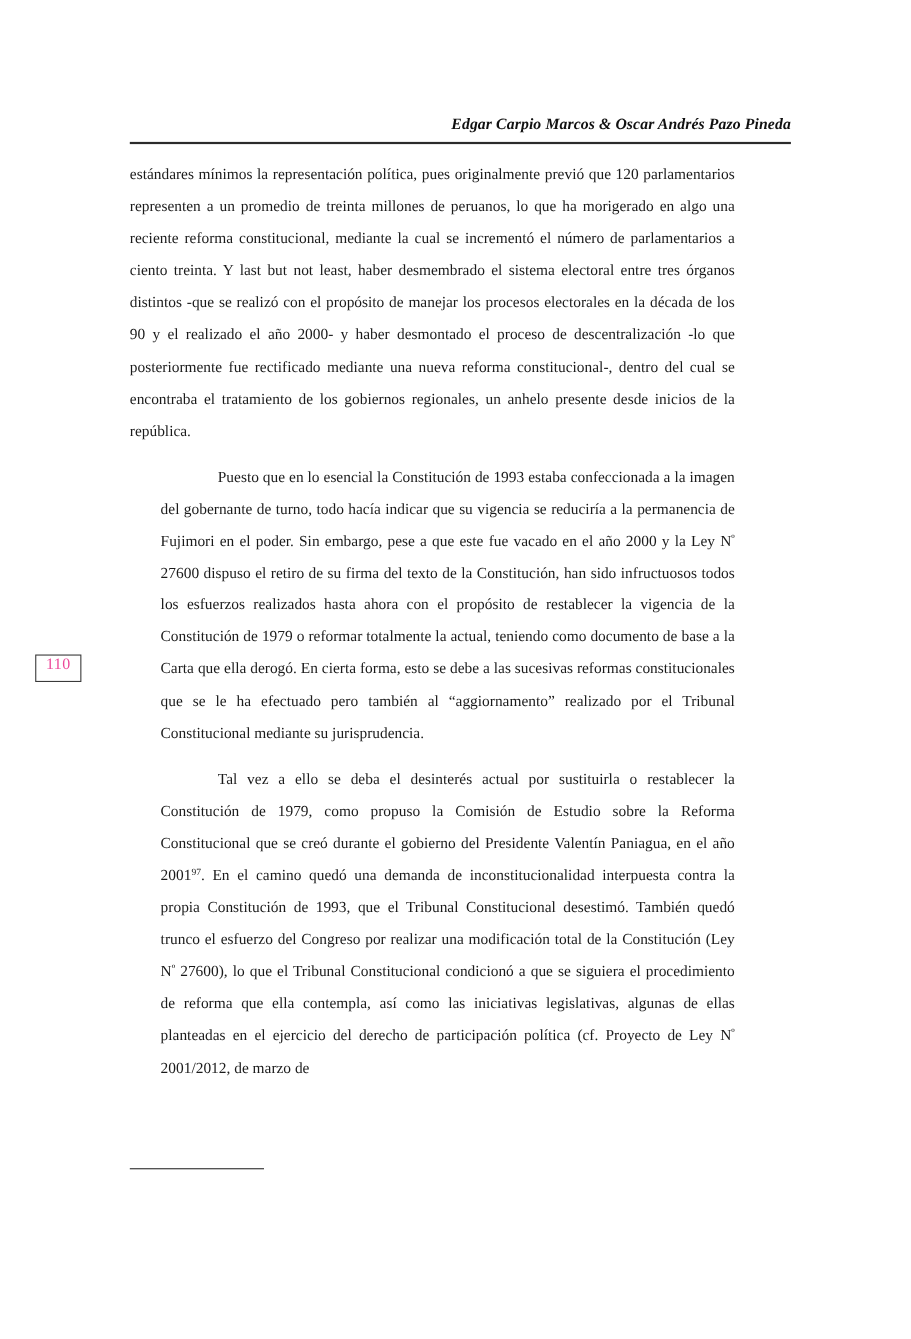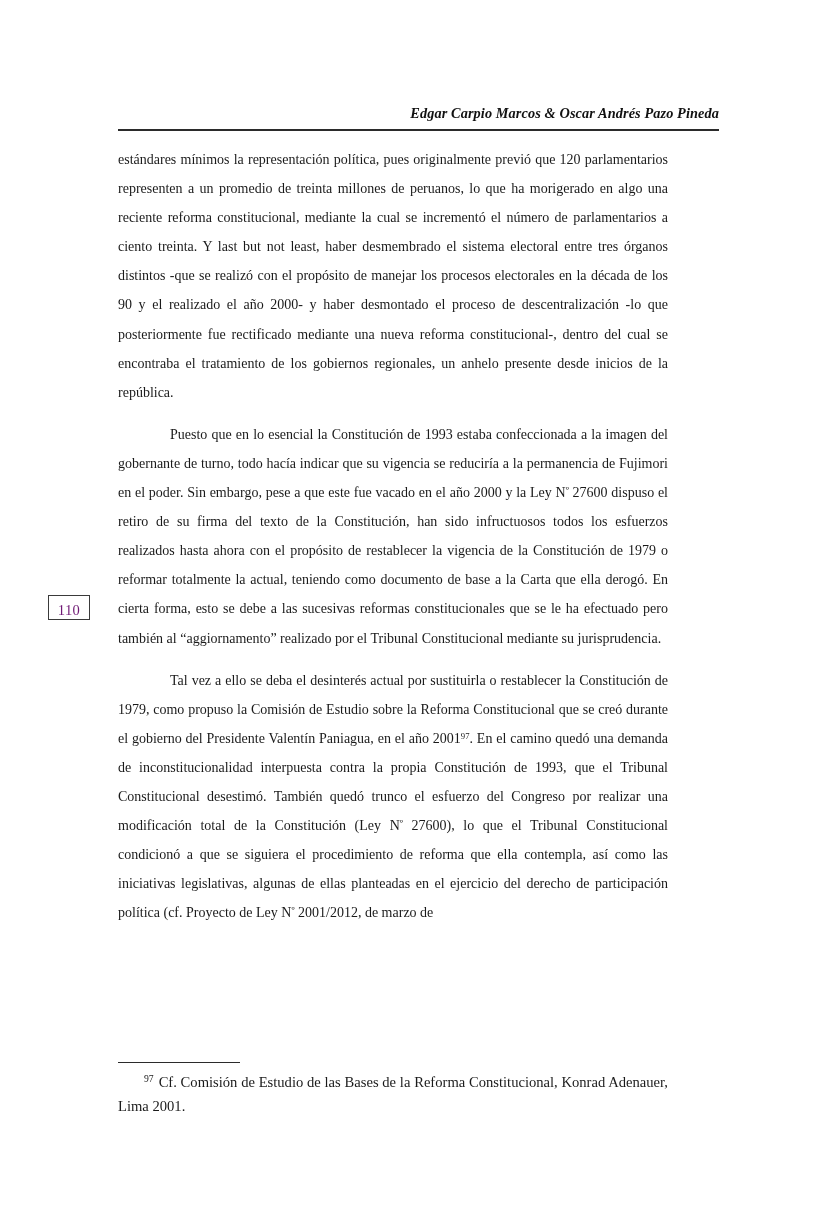--- a/index.html
+++ b/index.html
@@ -38,30 +38,30 @@
     left: 118px;
     top: 129px;
     width: 601px;
     height: 1.6px;
     background: #2b2b2b;
   }
 
   
   .folio-box {
     position: absolute;
-    left: 48px;
+    left: 32px;
     top: 595px;
     width: 40px;
     height: 23px;
     border: 1.3px solid #3a3a3a;
     display: flex;
-    align-items: flex-end;
+    align-items: flex-start;
     justify-content: center;
     font-size: 14.5px;
-    color: #701a75;
+    color: #ec4899;
     letter-spacing: 0.4px;
   }
 
   
   .textblock {
     position: absolute;
     left: 118px;
     top: 145px;
     width: 550px;
   }
@@ -69,20 +69,21 @@
     margin: 0;
     font-size: 14px;
     line-height: 29.1px;
     text-align: justify;
     text-justify: inter-word;
     color: #1a1a1a;
     hyphens: none;
   }
   .para.indent {
     text-indent: 52px;
+    margin-left: 28px;
   }
   .para + .para {
     margin-top: 13px;
   }
   sup.fnref {
     font-size: 0.62em;
     vertical-align: 0.52em;
     line-height: 0;
   }
   .ord {
@@ -145,17 +146,14 @@
     </p>
 
     <p class="para indent">
       <span>Tal vez a ello se deba el desinterés actual por sustituirla o restablecer la Constitución de 1979, como propuso la Comisión de Estudio sobre la Reforma Constitucional que se creó durante el gobierno del Presidente Valentín Paniagua, en el año 2001</span><sup class="fnref">97</sup><span>. En el camino quedó una demanda de inconstitucionalidad interpuesta contra la propia Constitución de 1993, que el Tribunal Constitucional desestimó. También quedó trunco el esfuerzo del Congreso por realizar una modificación total de la Constitución (Ley N</span><span class="ord">º</span><span> 27600), lo que el Tribunal Constitucional condicionó a que se siguiera el procedimiento de reforma que ella contempla, así como las iniciativas legislativas, algunas de ellas planteadas en el ejercicio del derecho de participación política (cf. Proyecto de Ley N</span><span class="ord">º</span><span> 2001/2012, de marzo de</span>
     </p>
 
   </div>
 
   <div class="fn-rule"></div>
 
-  <div class="footnote">
-    <span class="fn-indent"></span><sup>97</sup><span class="fn-gap"></span><span>Cf. Comisión de Estudio de las Bases de la Reforma Constitucional, Konrad Adenauer, Lima 2001.</span>
-  </div>
 
 </div>
 
 </body></html>

